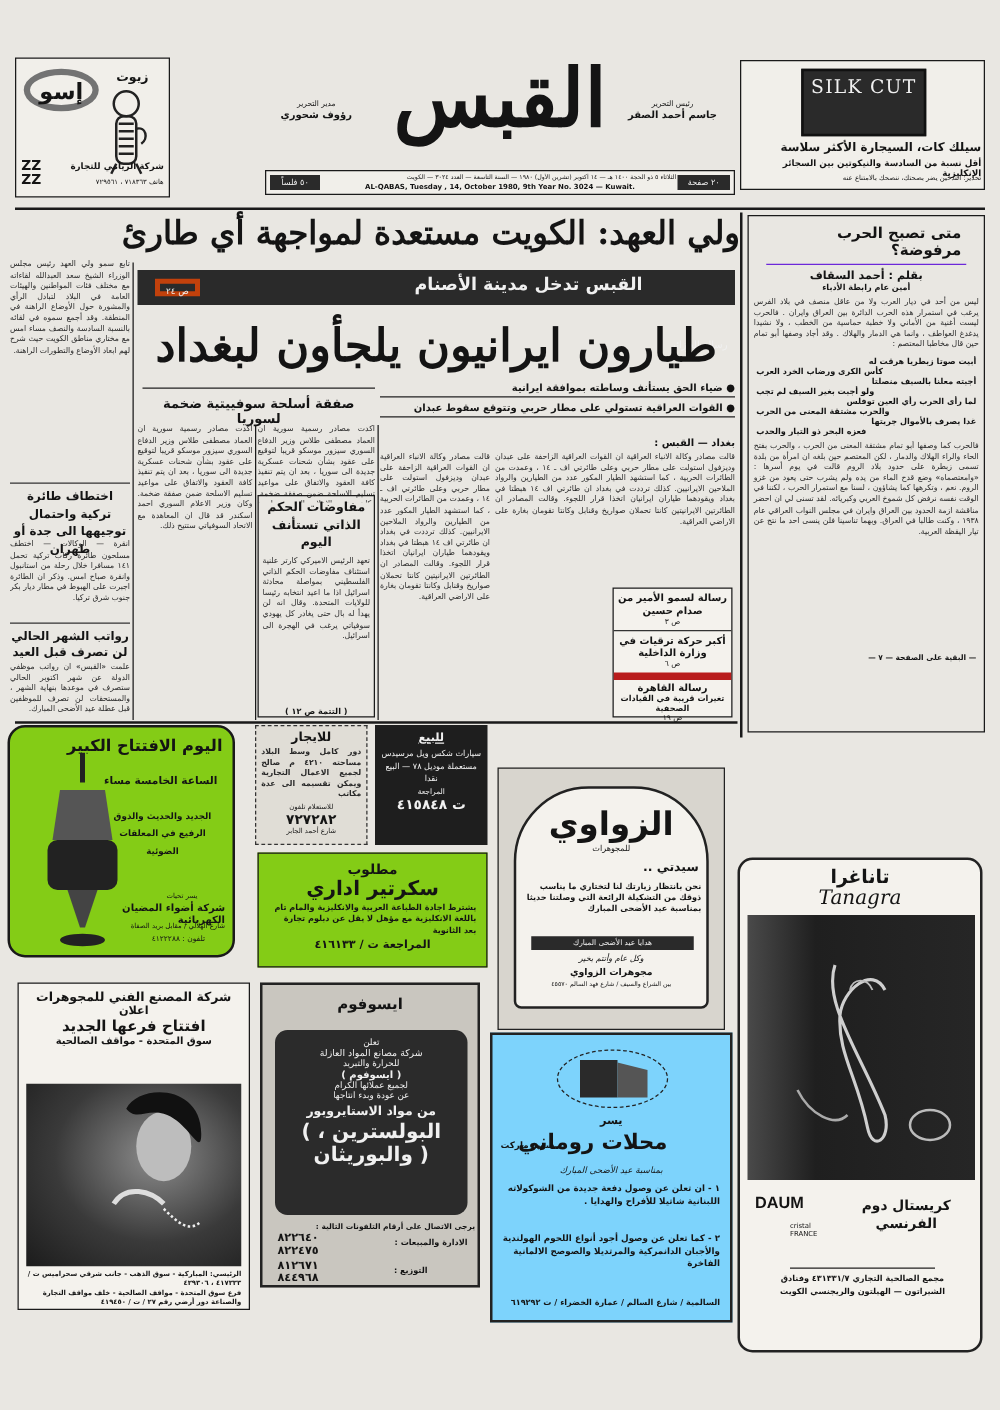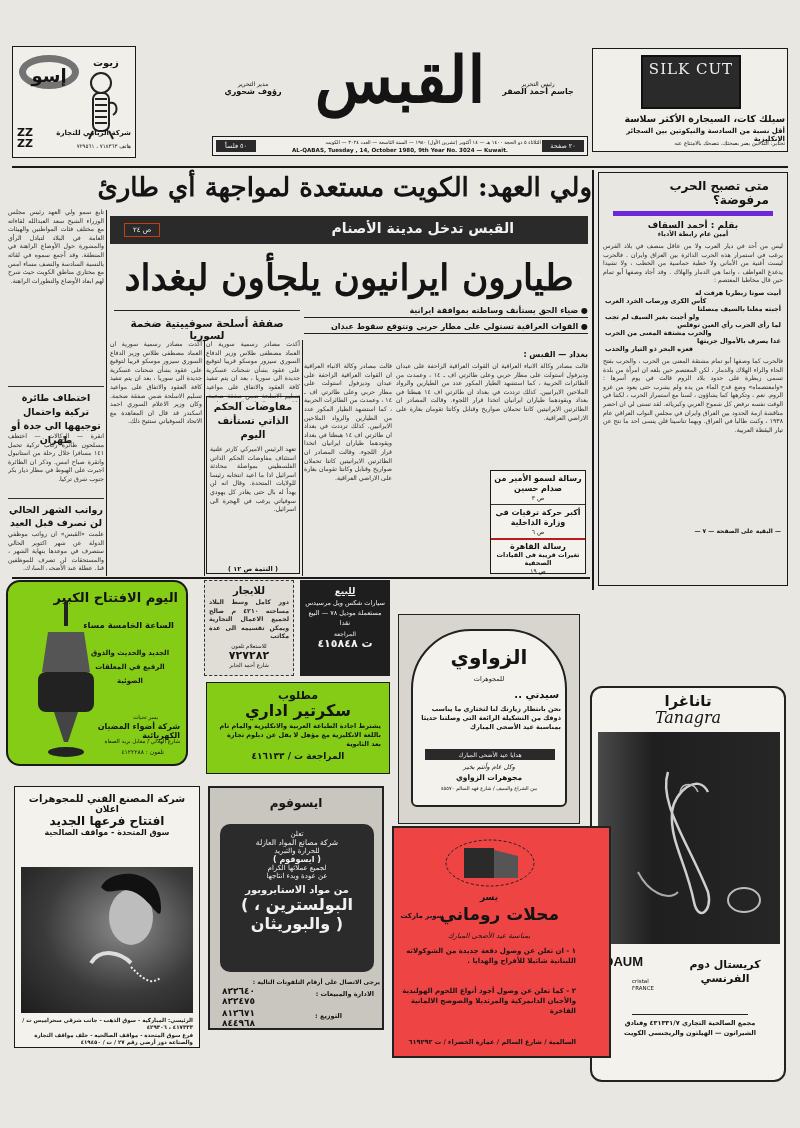--- a/index.html
+++ b/index.html
@@ -42,21 +42,21 @@
   </div>
 
   <div class="abs box" style="left:212px;top:96px;width:376px;height:20px;">
     <div class="abs dark center" style="right:3px;top:3px;width:42px;height:12px;font-size:6.5px;line-height:12px;">٢٠ صفحة</div>
     <div class="abs rtl" style="left:46px;top:2px;width:282px;font-size:5px;white-space:nowrap;overflow:hidden;">الثلاثاء ٥ ذو الحجة ١٤٠٠ هـ — ١٤ أكتوبر (تشرين الأول) ١٩٨٠ — السنة التاسعة — العدد ٣٠٢٤ — الكويت</div>
     <div class="abs center bold" style="left:46px;top:10px;width:282px;font-size:5.6px;white-space:nowrap;">AL-QABAS, Tuesday , 14, October 1980, 9th Year No. 3024 — Kuwait.</div>
     <div class="abs dark center" style="left:3px;top:3px;width:40px;height:12px;font-size:6.5px;line-height:12px;">٥٠ فلساً</div>
   </div>
 
   <div class="abs box" style="left:12px;top:6px;width:124px;height:112px;">
-    <div class="abs center bold" style="left:6px;top:8px;width:60px;height:34px;border:7px solid #737373;border-radius:50%;font-size:18px;line-height:28px;">
+    <div class="abs center bold" style="left:6px;top:8px;width:60px;height:34px;border:5px solid #737373;border-radius:50%;font-size:18px;line-height:28px;">
       <span>إسو</span>
     </div>
     <div class="abs bold" style="left:80px;top:10px;font-size:10px;">زيوت</div>
     <svg class="abs" style="left:66px;top:24px;" width="44" height="70" viewBox="0 0 44 70">
       <ellipse cx="22" cy="12" rx="10" ry="10" fill="none" stroke="#222" stroke-width="2"></ellipse>
       <rect x="14" y="22" width="16" height="38" rx="6" fill="none" stroke="#222" stroke-width="2"></rect>
       <path d="M16 28h12M16 34h12M16 40h12M16 46h12M16 52h12" stroke="#222" stroke-width="2"></path>
       <path d="M30 32 C38 30 40 40 34 44" stroke="#222" stroke-width="2" fill="none"></path>
       <path d="M14 60 l-4 8 M30 60 l4 8" stroke="#222" stroke-width="2"></path>
     </svg>
@@ -66,21 +66,21 @@
   </div>
 </div>
 
 <div class="rule" style="left:12px;top:166px;width:776px;height:2px;"></div>
 
 <div class="abs rtl bold" style="left:8px;top:170px;width:584px;font-size:26px;line-height:34px;font-family:'DejaVu Serif',serif;white-space:nowrap;">ولي العهد: الكويت مستعدة لمواجهة أي طارئ</div>
 
 <div class="abs dark" style="left:110px;top:216px;width:478px;height:28px;">
   <div class="abs rtl" style="right:6px;top:8px;font-size:8px;margin-top:47px;">رسالة الجزائر</div>
   <div class="abs rtl bold" style="right:74px;top:4px;font-size:14px;">القبس تدخل مدينة الأصنام</div>
-  <div class="abs center" style="left:14px;top:7px;width:36px;height:14px;border:1px solid #c2410c;font-size:7px;line-height:12px;">ص ٢٤</div>
+  <div class="abs center" style="left:14px;top:7px;width:36px;height:14px;border:4px solid #c2410c;font-size:7px;line-height:12px;">ص ٢٤</div>
 </div>
 
 <div class="abs center bold" style="left:110px;top:252px;width:478px;font-size:36px;line-height:50px;font-family:'DejaVu Serif',serif;direction:rtl;white-space:nowrap;">طيارون ايرانيون يلجأون لبغداد</div>
 
 <div class="abs rtl" style="left:304px;top:306px;width:284px;font-size:8px;font-weight:bold;border-bottom:1px solid #222;padding-bottom:2px;">
   <span>●&nbsp;</span><span>ضياء الحق يستأنف وساطته بموافقة ايرانية</span>
 </div>
 <div class="abs rtl" style="left:304px;top:322px;width:284px;font-size:8px;font-weight:bold;border-bottom:1px solid #222;padding-bottom:2px;">
   <span>●&nbsp;</span><span>القوات العراقية تستولي على مطار حربي وتتوقع سقوط عبدان</span>
 </div>
@@ -88,21 +88,21 @@
 <div class="abs rtl bold" style="left:114px;top:310px;width:186px;font-size:10.5px;border-top:1px solid #222;padding-top:6px;text-align:center;">صفقة أسلحة سوفييتية ضخمة لسوريا</div>
 
 <div class="abs rtl bold" style="left:480px;top:350px;width:108px;font-size:8px;">بغداد — القبس :</div>
 <div class="abs body-text" style="left:396px;top:362px;width:192px;height:112px;overflow:hidden;">قالت مصادر وكالة الانباء العراقية ان القوات العراقية الزاحفة على عبدان وديزفول استولت على مطار حربي وعلى طائرتي اف ـ ١٤ ، وعمدت من الطائرات الحربية ، كما استشهد الطيار المكور عدد من الطيارين والرواد الملاحين الايرانيين. كذلك ترددت في بغداد ان طائرتي اف ١٤ هبطتا في بغداد ويقودهما طياران ايرانيان اتخذا قرار اللجوء. وقالت المصادر ان الطائرتين الايرانيتين كانتا تحملان صواريخ وقنابل وكانتا تقومان بغارة على الاراضي العراقية.</div>
 
 <div class="abs box center" style="left:490px;top:470px;width:96px;height:104px;background:#f4f2ed;">
   <div style="padding:3px 2px;border-bottom:1px solid #333;">
     <div class="bold" style="font-size:8px;line-height:10px;">رسالة لسمو الأمير من صدام حسين</div>
     <div style="font-size:6px;">ص ٣</div>
   </div>
-  <div style="padding:3px 2px;border-bottom:2px solid #b91c1c;">
+  <div style="padding:3px 2px;border-bottom:6px solid #b91c1c;">
     <div class="bold" style="font-size:8px;line-height:10px;">أكبر حركة ترقيات في وزارة الداخلية</div>
     <div style="font-size:6px;">ص ٦</div>
   </div>
   <div style="padding:2px;">
     <div class="bold" style="font-size:8px;">رسالة القاهرة</div>
     <div style="font-size:6.5px;font-weight:bold;">تغيرات قريبة في القيادات الصحفية</div>
     <div style="font-size:6px;">ص ١٩</div>
   </div>
 </div>
 
@@ -121,21 +121,21 @@
 <div class="abs body-text" style="left:8px;top:432px;width:96px;height:56px;overflow:hidden;">انقرة — الوكالات — اختطف مسلحون طائرة ركاب تركية تحمل ١٤١ مسافرا خلال رحلة من استانبول وانقرة صباح امس. وذكر ان الطائرة اجبرت على الهبوط في مطار ديار بكر جنوب شرق تركيا.</div>
 <div class="abs rtl bold center" style="left:8px;top:498px;width:96px;font-size:9.5px;line-height:13px;border-top:1px solid #333;padding-top:4px;">رواتب الشهر الحالي لن تصرف قبل العيد</div>
 <div class="abs body-text" style="left:8px;top:530px;width:96px;height:40px;overflow:hidden;">علمت «القبس» ان رواتب موظفي الدولة عن شهر اكتوبر الحالي ستصرف في موعدها بنهاية الشهر ، والمستحقات لن تصرف للموظفين قبل عطلة عيد الأضحى المبارك.</div>
 
 <div class="rule" style="left:106px;top:210px;width:1px;height:366px;"></div>
 <div class="rule" style="left:204px;top:340px;width:1px;height:236px;"></div>
 <div class="rule" style="left:302px;top:340px;width:1px;height:236px;"></div>
 <div class="rule" style="left:592px;top:170px;width:1.5px;height:420px;"></div>
 
 <div class="abs box" style="left:598px;top:172px;width:190px;height:414px;background:transparent;">
-  <div class="rtl bold" style="font-size:12px;padding:6px 4px 4px;border-bottom:5px solid #6d28d9;margin:0 14px;">متى تصبح الحرب مرفوضة؟</div>
+  <div class="rtl bold" style="font-size:12px;padding:6px 4px 4px;border-bottom:1px solid #6d28d9;margin:0 14px;">متى تصبح الحرب مرفوضة؟</div>
   <div class="rtl center bold" style="font-size:9px;margin-top:4px;">بقلم : أحمد السقاف</div>
   <div class="rtl center" style="font-size:6.5px;font-weight:bold;margin-bottom:4px;">أمين عام رابطة الأدباء</div>
   <div class="body-text" style="padding:0 4px;">ليس من أحد في ديار العرب ولا من عاقل منصف في بلاد الفرس يرغب في استمرار هذه الحرب الدائرة بين العراق وايران . فالحرب ليست أغنية من الأماني ولا خطبة حماسية من الخطب ، ولا نشيدا يدغدغ العواطف ، وانما هي الدمار والهلاك . وقد أجاد وصفها أبو تمام حين قال مخاطبا المعتصم :</div>
   <div style="padding:4px 6px;direction:rtl;">
     <div style="font-size:6.5px;font-weight:bold;text-align:right;">أبيت صوتا زبطريا هرقت له</div>
     <div style="font-size:6.5px;font-weight:bold;text-align:left;">كأس الكرى ورضاب الخرد العرب</div>
     <div style="font-size:6.5px;font-weight:bold;text-align:right;">أجبته معلنا بالسيف منصلتا</div>
     <div style="font-size:6.5px;font-weight:bold;text-align:left;">ولو أجبت بغير السيف لم تجب</div>
     <div style="font-size:6.5px;font-weight:bold;text-align:right;">لما رأى الحرب رأي العين توفلس</div>
     <div style="font-size:6.5px;font-weight:bold;text-align:left;">والحرب مشتقة المعنى من الحرب</div>
@@ -182,21 +182,21 @@
 
 <div class="abs box" style="left:206px;top:682px;width:184px;height:92px;background:#84cc16;">
   <div class="center bold" style="font-size:11px;margin-top:6px;">مطلوب</div>
   <div class="center bold" style="font-size:16px;line-height:18px;direction:rtl;">سكرتير اداري</div>
   <div class="rtl" style="font-size:6.5px;line-height:9px;font-weight:bold;padding:2px 8px;">يشترط اجادة الطباعة العربية والانكليزية والمام تام باللغة الانكليزية مع مؤهل لا يقل عن دبلوم تجارة بعد الثانوية</div>
   <div class="center bold" style="font-size:9px;direction:rtl;">المراجعة ت / ٤١٦١٣٣</div>
 </div>
 
 <div class="abs" style="left:398px;top:614px;width:182px;height:210px;border:1.5px solid #222;background:#d8d5ce;">
   <div class="abs" style="left:12px;top:14px;width:156px;height:178px;border:2px solid #222;border-radius:60px 60px 6px 6px;background:#f4f2ed;"></div>
-  <div class="abs center bold" style="left:20px;top:30px;width:140px;font-size:20px;direction:rtl;">الزواوي</div>
+  <div class="abs center bold" style="left:20px;top:30px;width:140px;font-size:26px;direction:rtl;">الزواوي</div>
   <div class="abs center" style="left:20px;top:60px;width:140px;font-size:6.5px;">للمجوهرات</div>
   <div class="abs rtl bold" style="right:20px;top:74px;font-size:10px;">سيدتي ..</div>
   <div class="abs rtl" style="left:20px;top:90px;width:142px;font-size:6.5px;line-height:9px;font-weight:bold;">نحن بانتظار زيارتك لنا لتختاري ما يناسب ذوقك من التشكيلة الرائعة التي وصلتنا حديثا بمناسبة عيد الأضحى المبارك</div>
   <div class="abs dark center" style="left:26px;top:134px;width:130px;height:11px;font-size:6px;line-height:11px;">هدايا عيد الأضحى المبارك</div>
   <div class="abs center" style="left:20px;top:148px;width:140px;font-size:6.5px;font-style:italic;">وكل عام وأنتم بخير</div>
   <div class="abs center bold" style="left:20px;top:158px;width:140px;font-size:7.5px;">مجوهرات الزواوي</div>
   <div class="abs center" style="left:20px;top:170px;width:140px;font-size:5px;">بين الشراع والسيف / شارع فهد السالم ٤٥٥٧٠</div>
 </div>
 
 <div class="abs" style="left:590px;top:686px;width:196px;height:396px;border:2px solid #222;border-radius:12px;background:#f4f2ed;overflow:hidden;">
@@ -252,21 +252,21 @@
     <div>٨٢٢٦٤٠</div>
     <div>٨٢٢٤٧٥</div>
   </div>
   <div class="abs rtl" style="right:40px;top:224px;font-size:6.5px;font-weight:bold;">التوزيع :</div>
   <div class="abs" style="left:12px;top:220px;font-size:9px;font-weight:bold;line-height:10px;">
     <div>٨١٢٦٧١</div>
     <div>٨٤٤٩٦٨</div>
   </div>
 </div>
 
-<div class="abs" style="left:392px;top:826px;width:219px;height:232px;border:2px solid #222;background:#ef4444;">
+<div class="abs" style="left:392px;top:826px;width:194px;height:232px;border:2px solid #222;background:#7dd3fc;">
   <svg class="abs" style="left:50px;top:10px;" width="92" height="50" viewBox="0 0 92 50">
     <ellipse cx="46" cy="25" rx="44" ry="23" fill="none" stroke="#222" stroke-dasharray="3 2"></ellipse>
     <rect x="20" y="10" width="30" height="30" fill="#2a2a2a"></rect>
     <path d="M50 12 L74 18 L74 40 L50 40 Z" fill="#555"></path>
   </svg>
   <div class="abs center bold" style="left:0;top:64px;width:190px;font-size:9px;">يسر</div>
   <div class="abs rtl bold" style="right:50px;top:76px;font-size:17px;">محلات روماني</div>
   <div class="abs rtl bold" style="left:6px;top:84px;width:44px;font-size:7px;line-height:9px;text-align:center;">سوبر ماركت</div>
   <div class="abs center" style="left:0;top:104px;width:190px;font-size:7px;font-style:italic;">بمناسبة عيد الأضحى المبارك</div>
   <div class="abs rtl" style="left:8px;top:118px;width:174px;font-size:7px;line-height:10px;font-weight:bold;">١ - ان تعلن عن وصول دفعة جديدة من الشوكولاته اللبنانية شاتيلا للأفراح والهدايا .</div>

